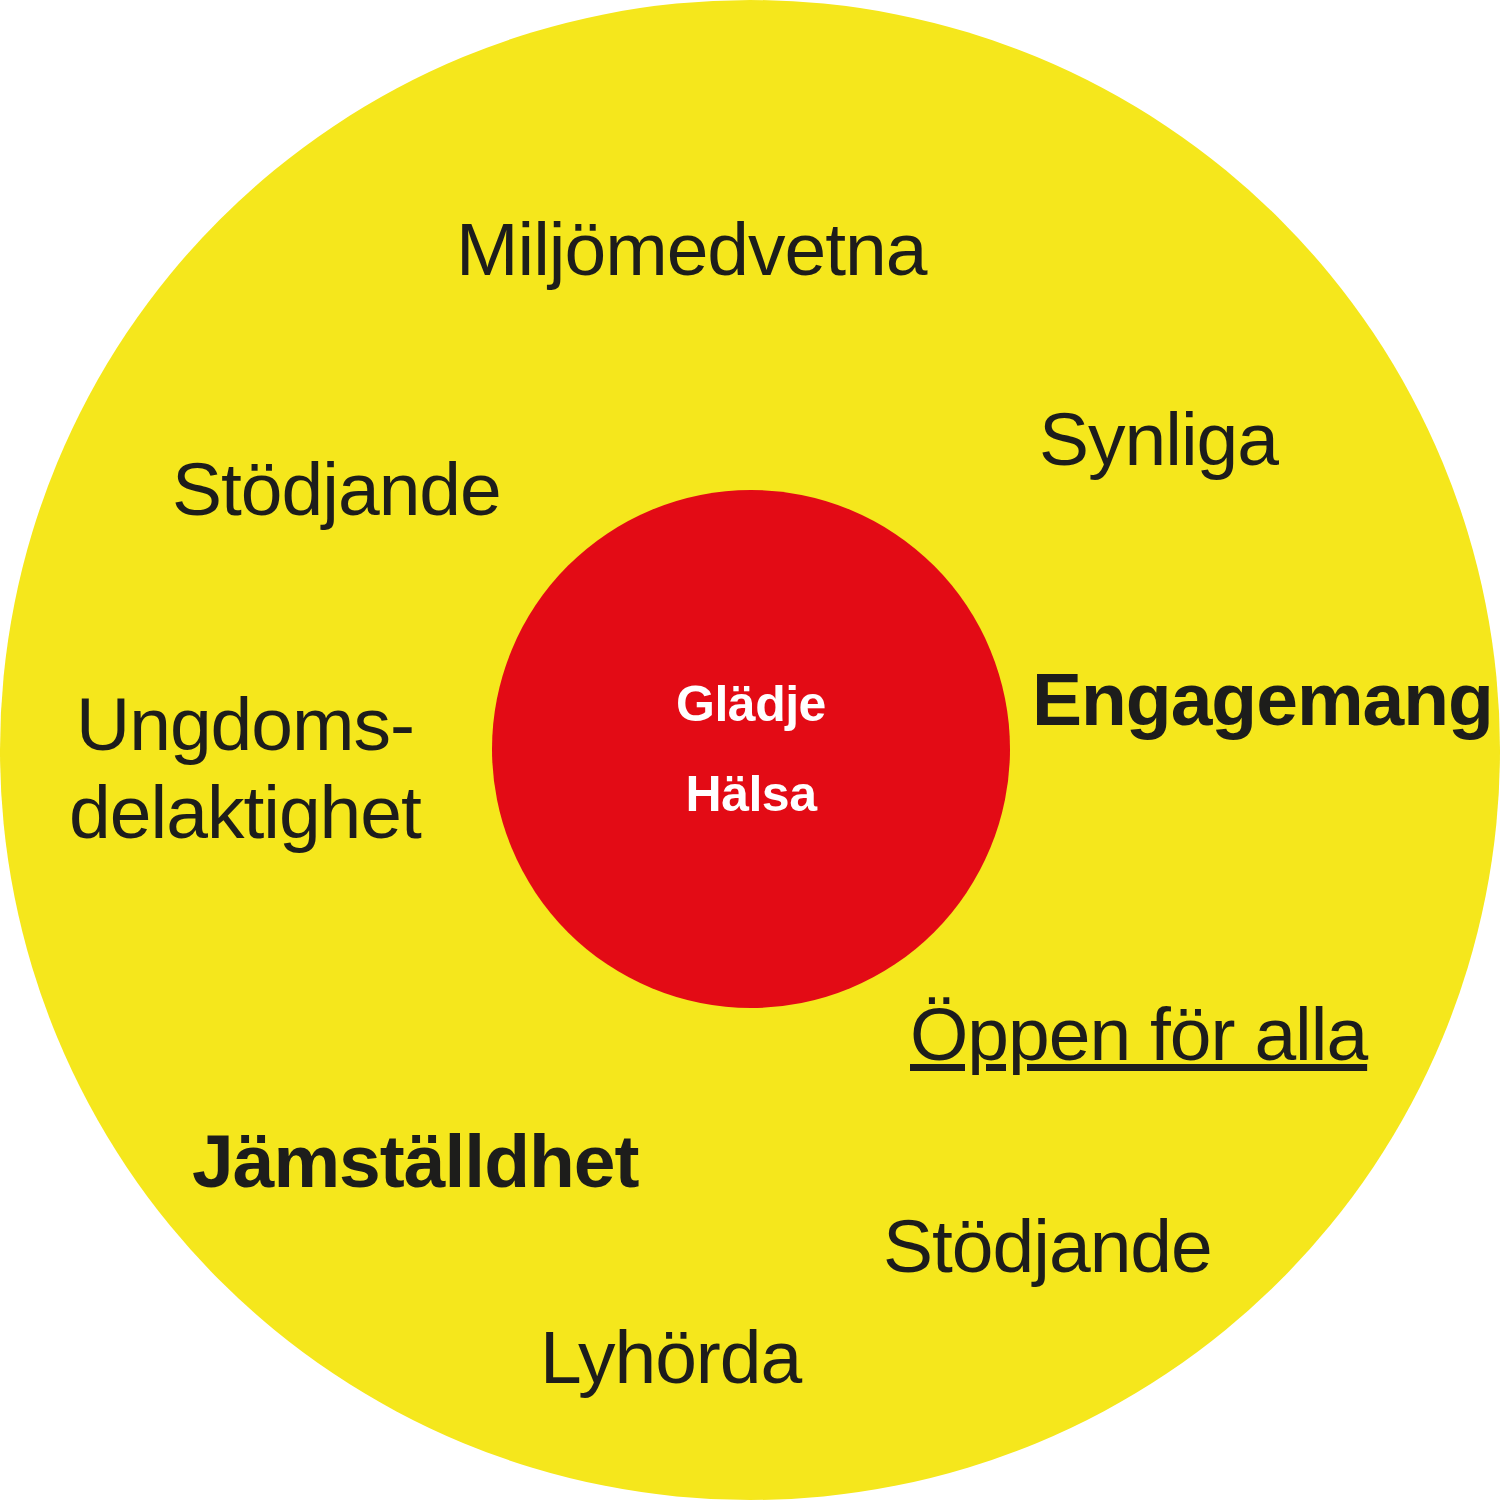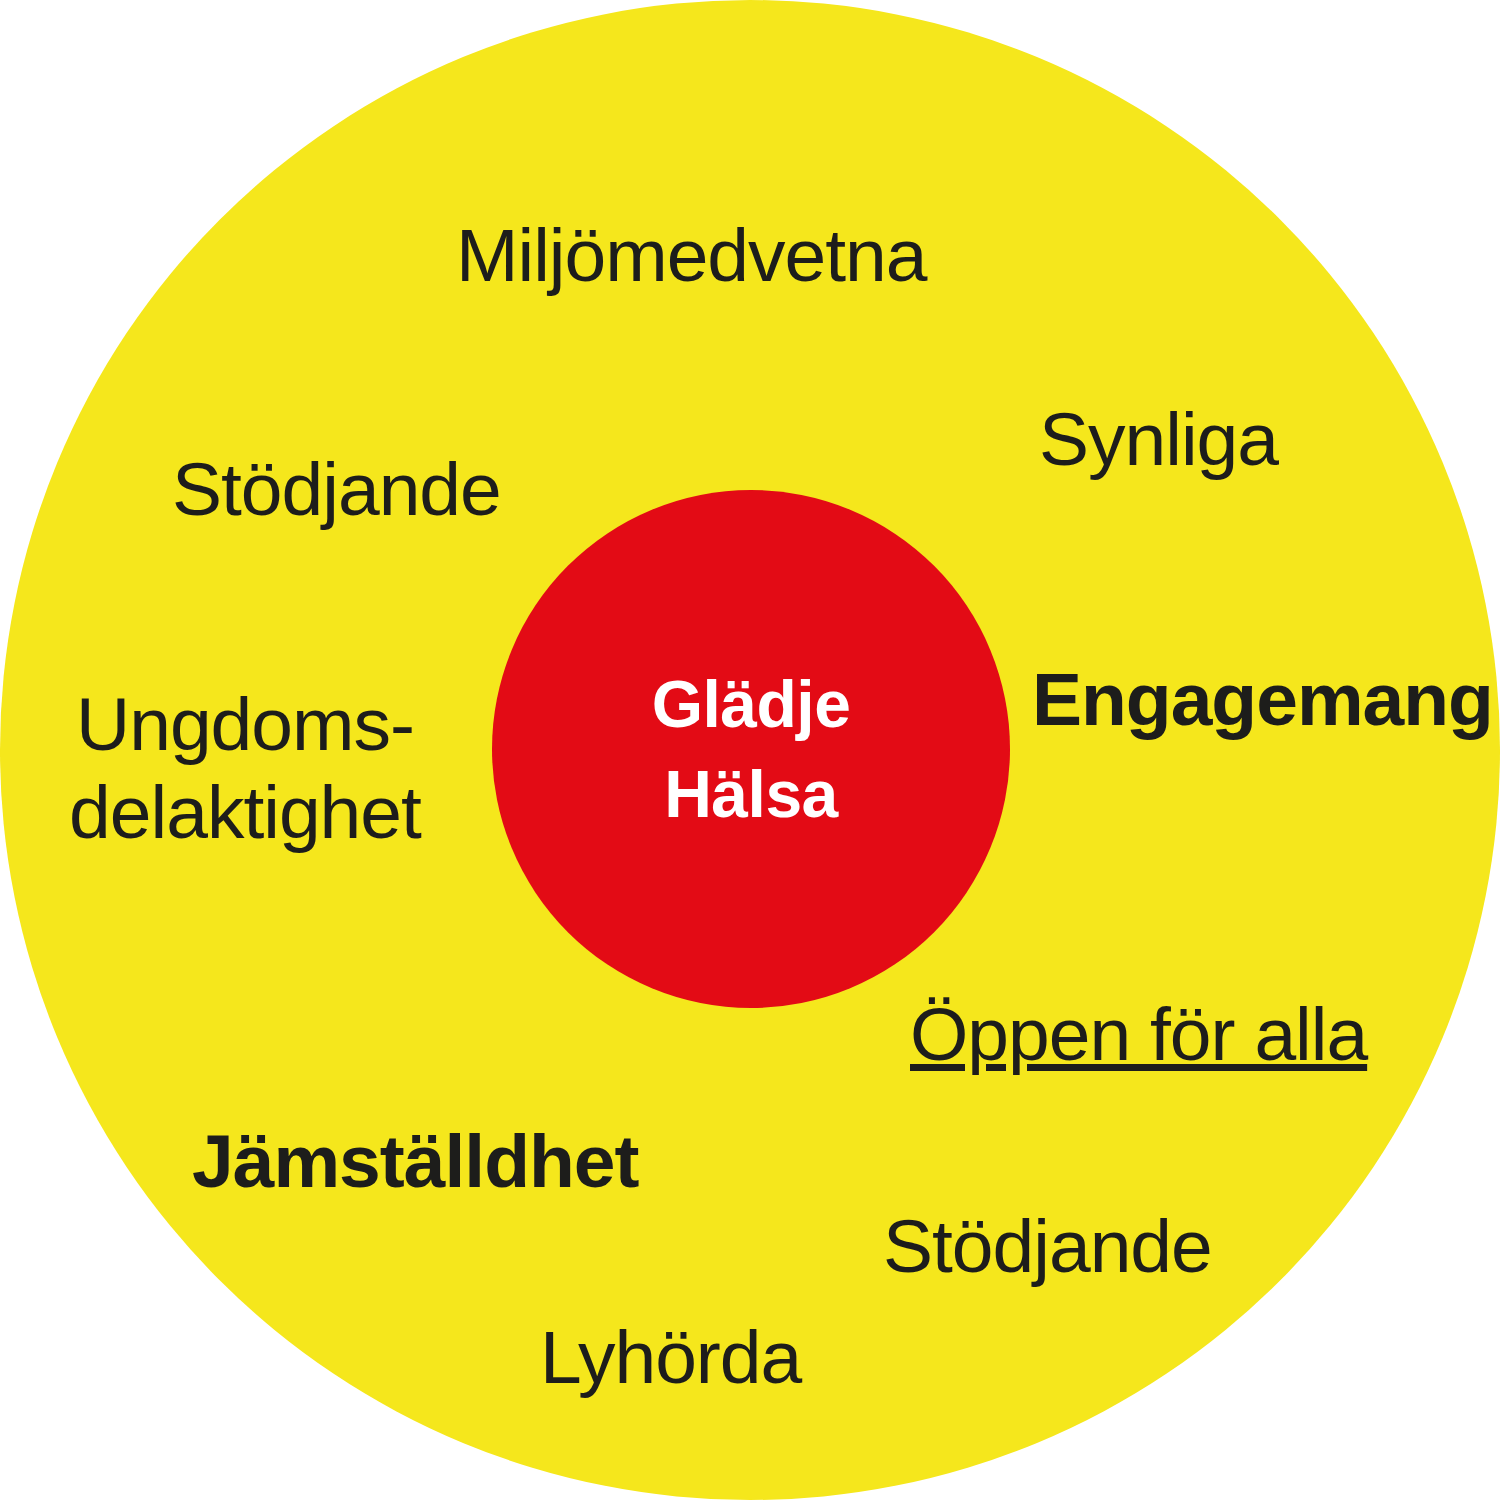--- a/index.html
+++ b/index.html
@@ -39,37 +39,37 @@
     border-radius: 50%;
     background: var(--core-circle);
     display: flex;
     flex-direction: column;
     align-items: center;
     justify-content: center;
   }
   .core-line {
     display: block;
     color: var(--core-text);
-    font-size: 66px;
+    font-size: 50px;
     font-weight: 700;
     line-height: 90px;
     text-align: center;
     white-space: nowrap;
     letter-spacing: -0.5px;
   }
   .value-label {
     position: absolute;
     color: var(--label-text);
     font-size: 75px;
     font-weight: 400;
     line-height: 1;
     white-space: nowrap;
     letter-spacing: -1px;
   }
-  .v-miljomedvetna { left: 456px;  top: 218px; }
+  .v-miljomedvetna { left: 456px;  top: 212px; }
   .v-synliga       { left: 1039px;  top: 402px; }
   .v-rattvisa      { left: 172px;  top: 452px; }
   .v-engagemang    { left: 1032px; top: 662px; font-weight: bold; }
   .v-ungdoms {
     left: 35px;
     top: 680px;
     width: 420px;
     line-height: 88px;
     text-align: center;
     white-space: normal;

